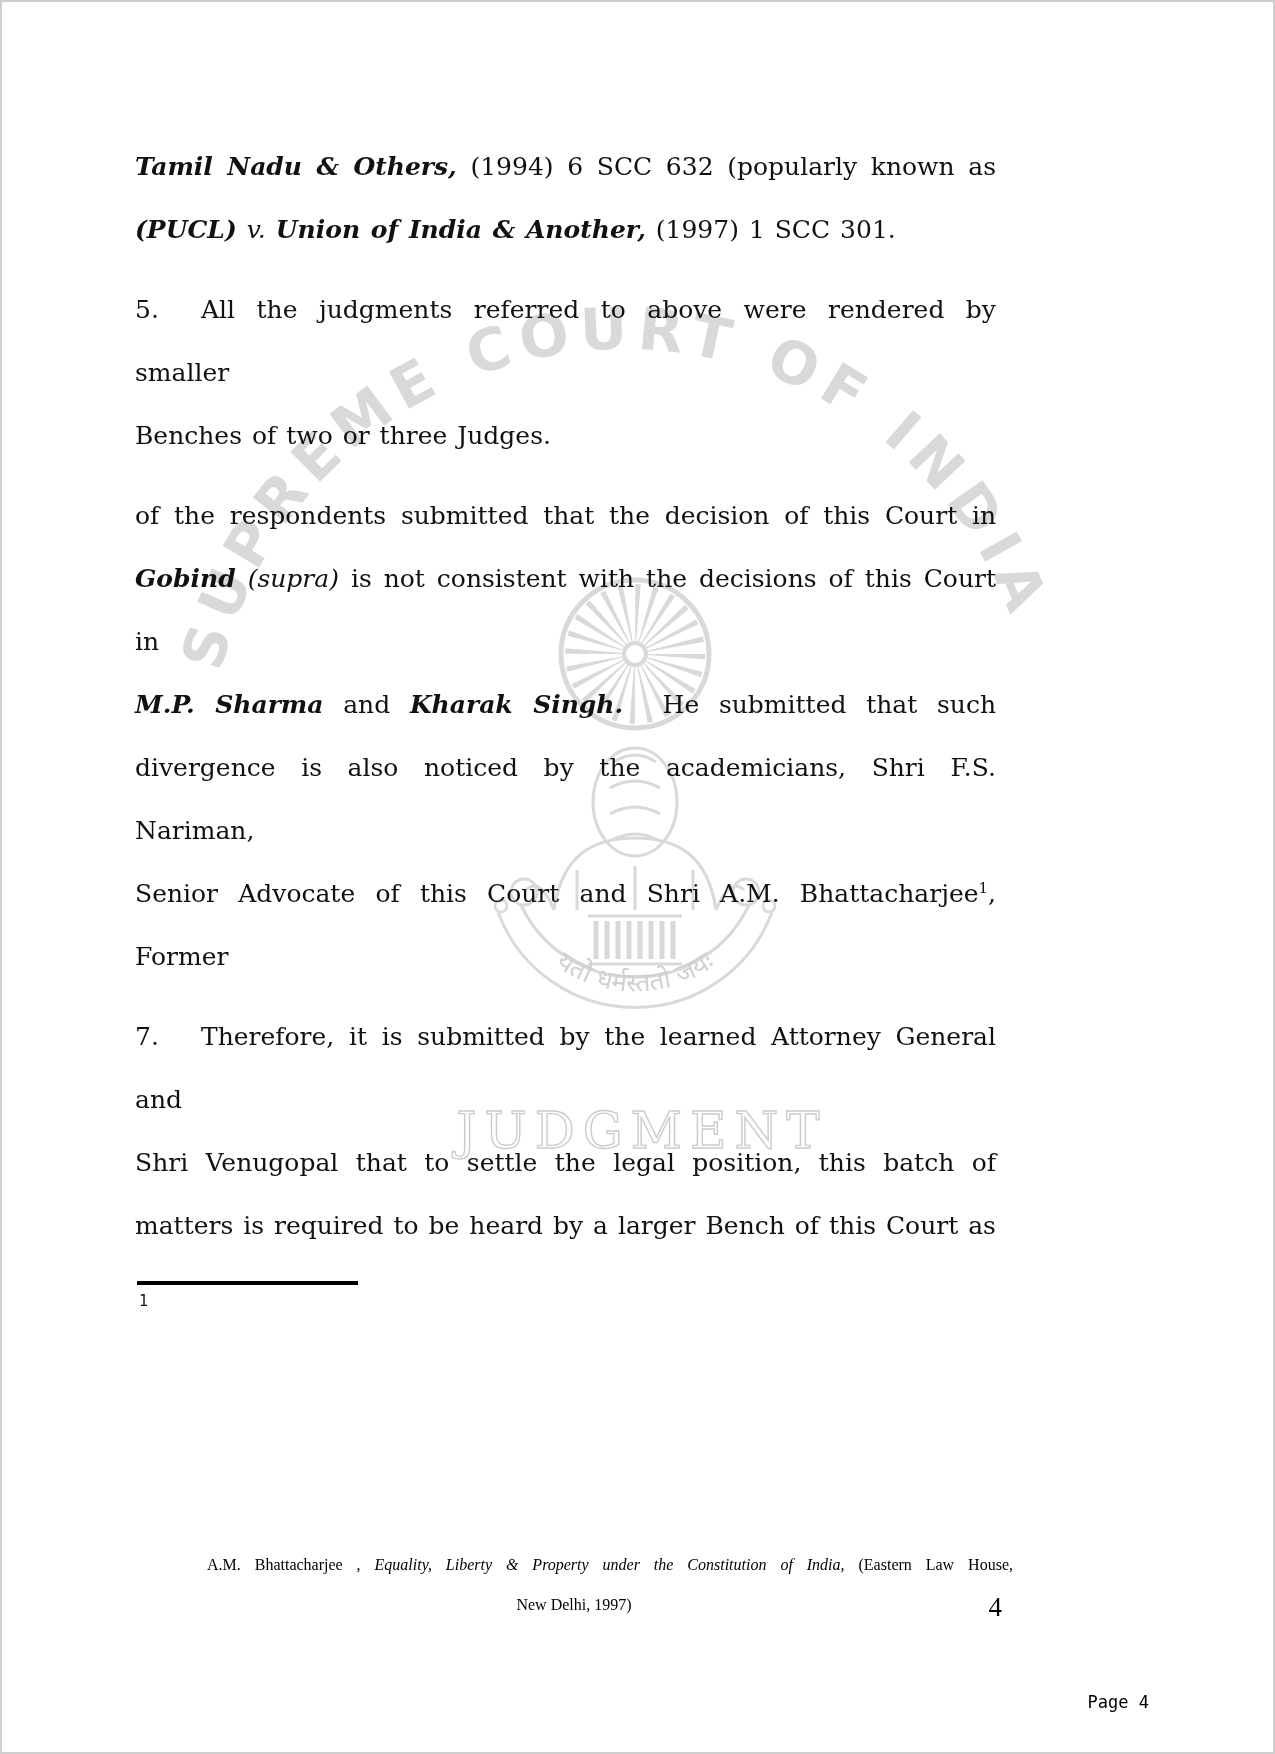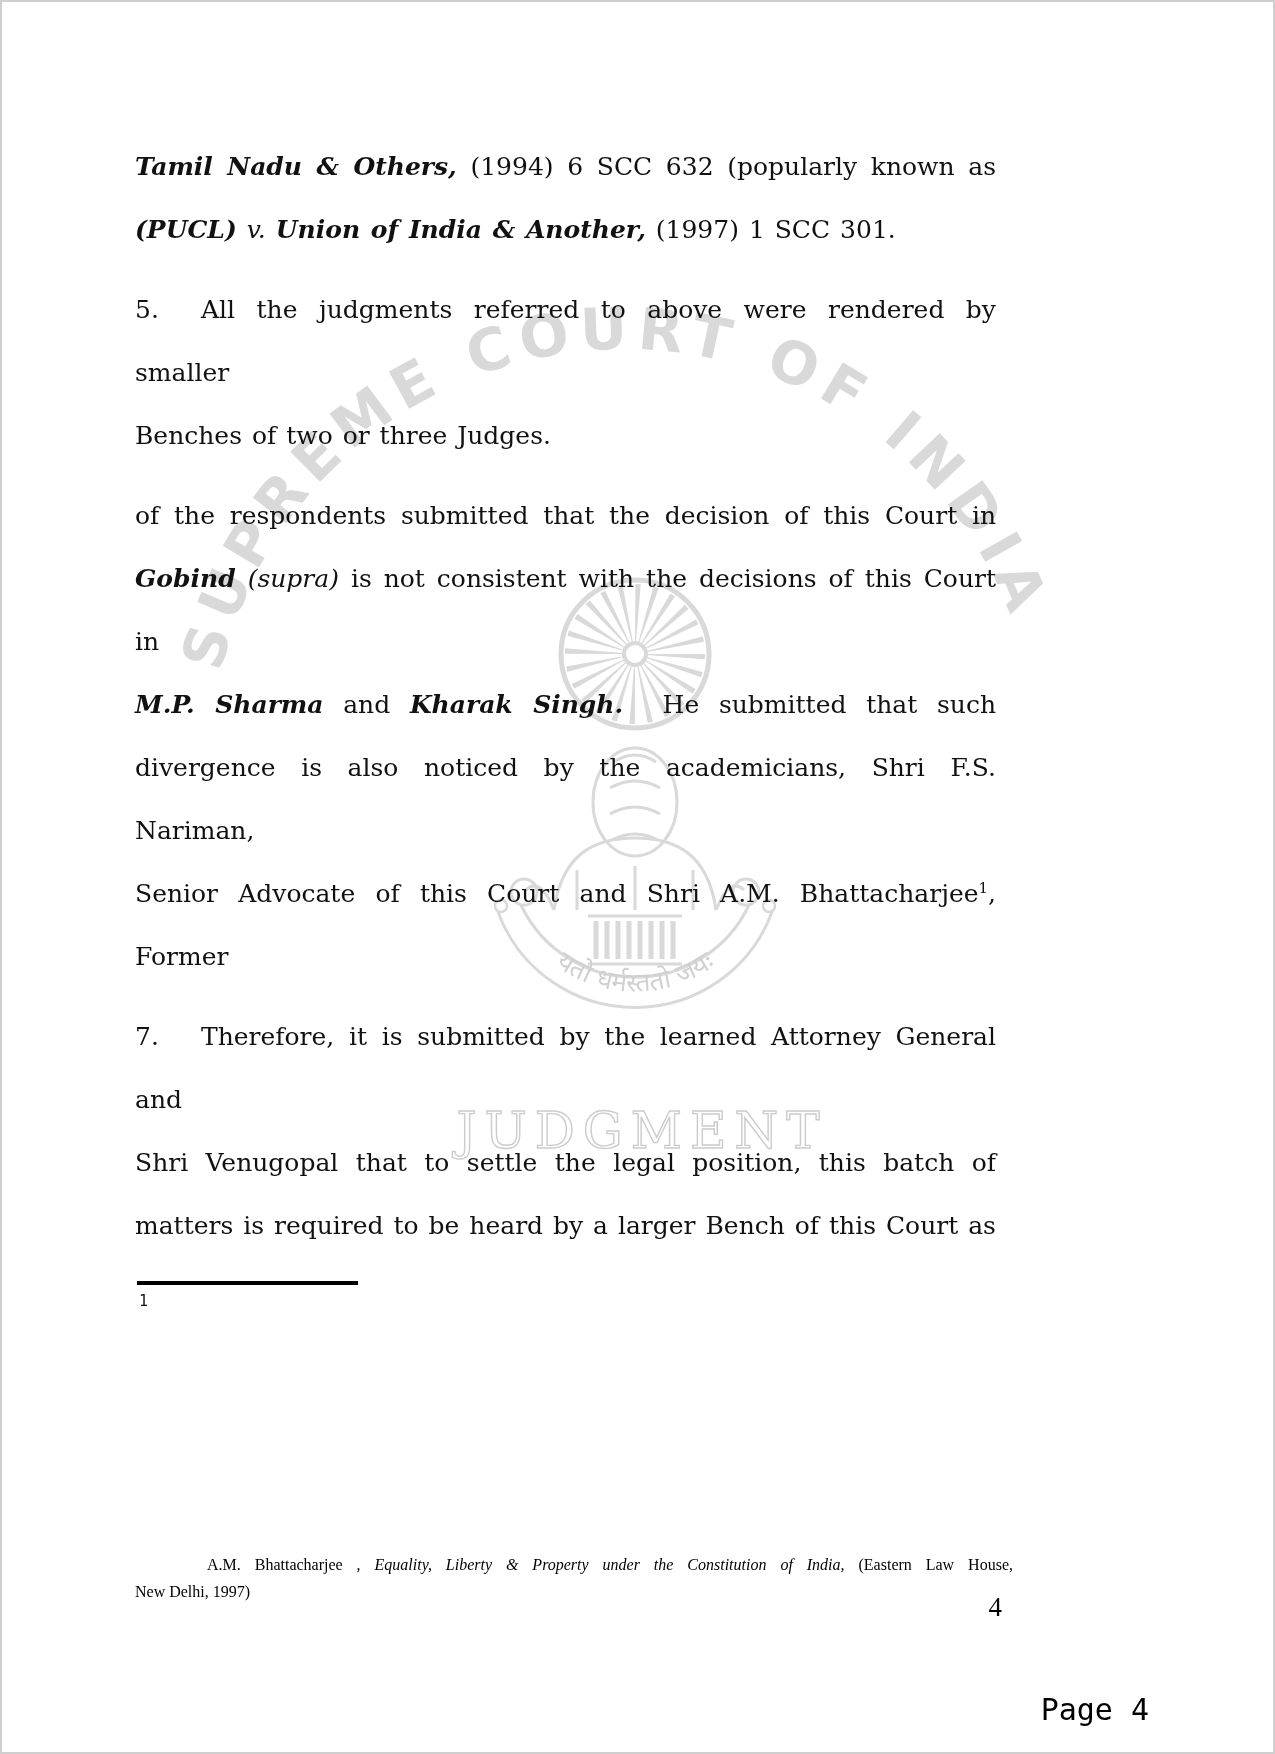--- a/index.html
+++ b/index.html
@@ -17,28 +17,28 @@
   .i{font-style:italic;}
   .pnum{display:inline-block;width:66px;}
   .sup{vertical-align:super;font-size:15px;line-height:0;}
   .fnsep{position:absolute;left:135px;top:1279px;width:221px;height:4px;background:#000;z-index:1;}
   .fnmark{position:absolute;left:137px;top:1290px;font-size:15px;z-index:1;font-family:"DejaVu Sans Mono",monospace;}
   .footnote{
     position:absolute;left:133px;top:1549px;width:878px;z-index:1;
     font-family:"Liberation Serif",serif;font-size:16px;line-height:27px;color:#000;
   }
   .fn-line1{text-indent:72px;text-align:justify;text-align-last:justify;}
-  .fn-line2{text-align:left;}
+  .fn-line2{text-align:center;margin-top:13px;}
   .pageno{
     position:absolute;left:133px;top:1590px;width:867px;text-align:right;z-index:1;
     font-family:"Liberation Serif",serif;font-size:27px;color:#000;
   }
   .footer{
     position:absolute;left:0;top:1690px;width:1147px;text-align:right;z-index:1;
-    font-family:"DejaVu Sans Mono","Liberation Mono",monospace;font-size:30px;color:#000;
+    font-family:"DejaVu Sans Mono","Liberation Mono",monospace;font-size:17px;color:#000;
   }
 </style>
 </head>
 <body>
 
 <div class="page">
 
   <svg class="watermark" width="1275" height="1754" viewBox="0 0 1275 1754" aria-hidden="true">
     <defs>
       <path id="arcPath" d="M 209,760 A 413,413 0 0 1 1035,760"></path>

